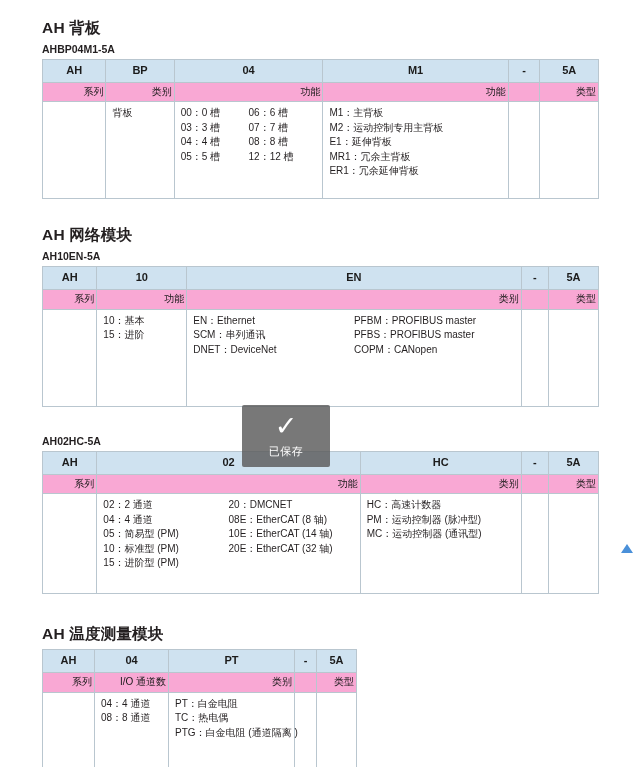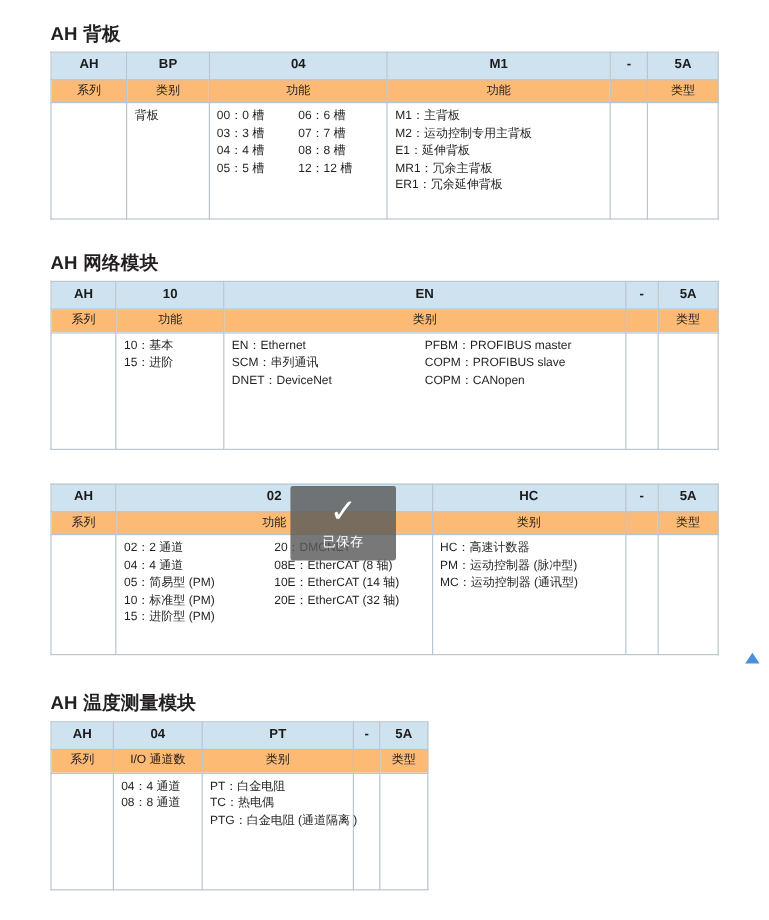--- a/index.html
+++ b/index.html
@@ -58,22 +58,22 @@
   }
   tr.row-head td {
     background: #cfe2f0;
     text-align: center;
     font-weight: bold;
     font-size: 11px;
     padding: 3px 2px;
     color: #1b1b1b;
   }
   tr.row-sub td {
-    background: #fdba74;
-    text-align: center;
+    background: #f9a8d4;
+    text-align: right;
     font-size: 10px;
     padding: 2px 2px;
     color: #1b1b1b;
   }
   tr.row-body td {
     background: #ffffff;
     height: 88px;
     padding: 4px 6px;
   }
   .cell-lines div {
@@ -132,20 +132,21 @@
 
 <div class="page">
 
   <div class="top-pad"></div>
 
   <div class="section">
     <div class="sec-title">
       <span class="ah">AH</span>
       <span>背板</span>
     </div>
+    <div class="sec-code">AHBP04M1-5A</div>
     <table class="spec">
       <colgroup>
         <col style="width:52px">
           <col style="width:56px">
           <col style="width:122px">
         <col style="width:152px">
           <col style="width:26px">
           <col style="width:48px">
       </colgroup>
       <tbody>
@@ -200,20 +201,21 @@
       </table>
   </div>
 
   <div class="gap-a"></div>
 
   <div class="section">
     <div class="sec-title">
       <span class="ah">AH</span>
       <span>网络模块</span>
     </div>
+    <div class="sec-code">AH10EN-5A</div>
     <table class="spec">
       <colgroup>
         <col style="width:52px">
           <col style="width:86px">
           <col style="width:320px">
         <col style="width:26px">
           <col style="width:48px">
       </colgroup>
       <tbody>
           <tr class="row-head">
@@ -240,35 +242,36 @@
         </td>
         <td>
           <div class="two-col">
             <div class="cell-lines">
               <div>EN：Ethernet</div>
               <div>SCM：串列通讯</div>
               <div>DNET：DeviceNet</div>
             </div>
             <div class="cell-lines">
               <div>PFBM：PROFIBUS master</div>
-              <div>COPM：PROFIBUS slave</div>
+              <div>PFBS：PROFIBUS master</div>
               <div>COPM：CANopen</div>
             </div>
           </div>
         </td>
         <td></td>
         <td></td>
       </tr>
     </tbody>
       </table>
   </div>
 
   <div class="gap-b"></div>
 
   <div class="section">
+    <div class="sec-code">AH02HC-5A</div>
     <table class="spec">
       <colgroup>
         <col style="width:52px">
           <col style="width:252px">
           <col style="width:154px">
         <col style="width:26px">
           <col style="width:48px">
       </colgroup>
       <tbody>
           <tr class="row-head">

